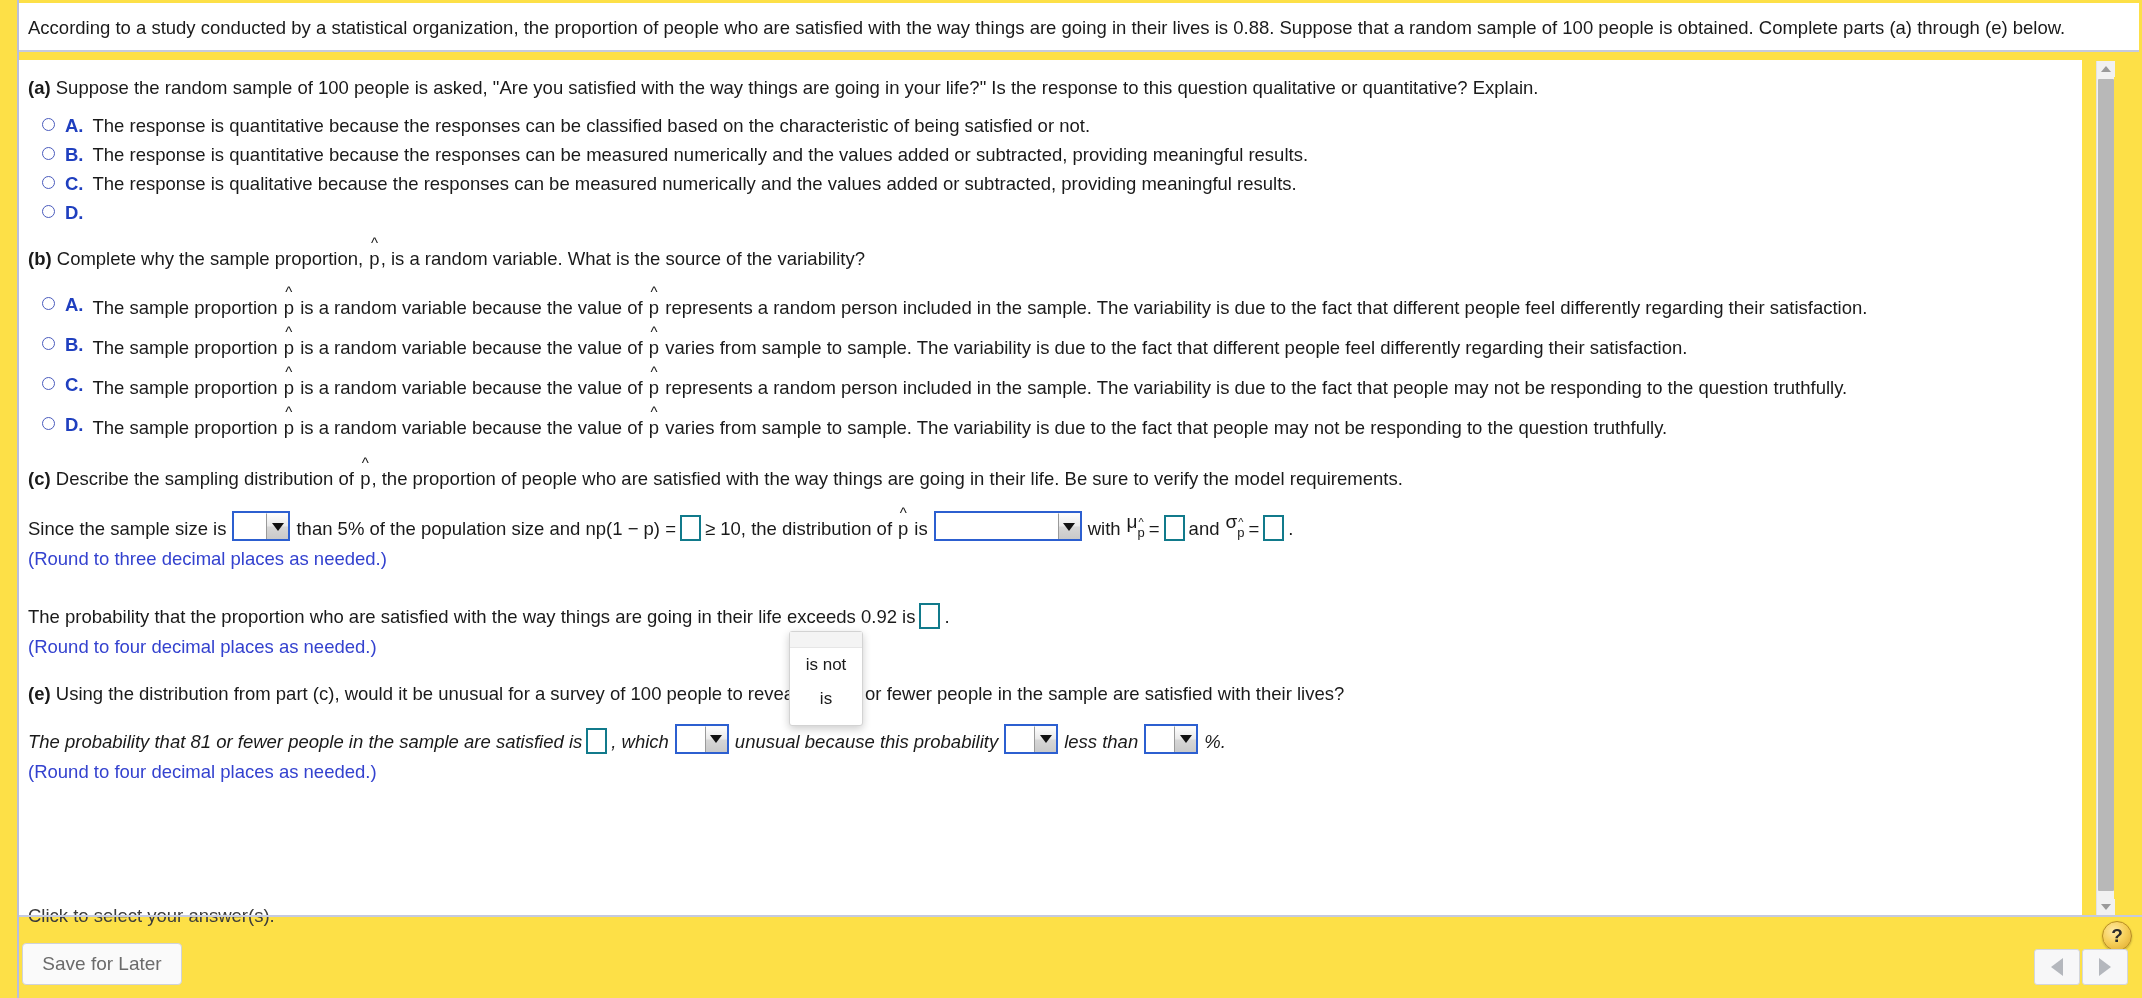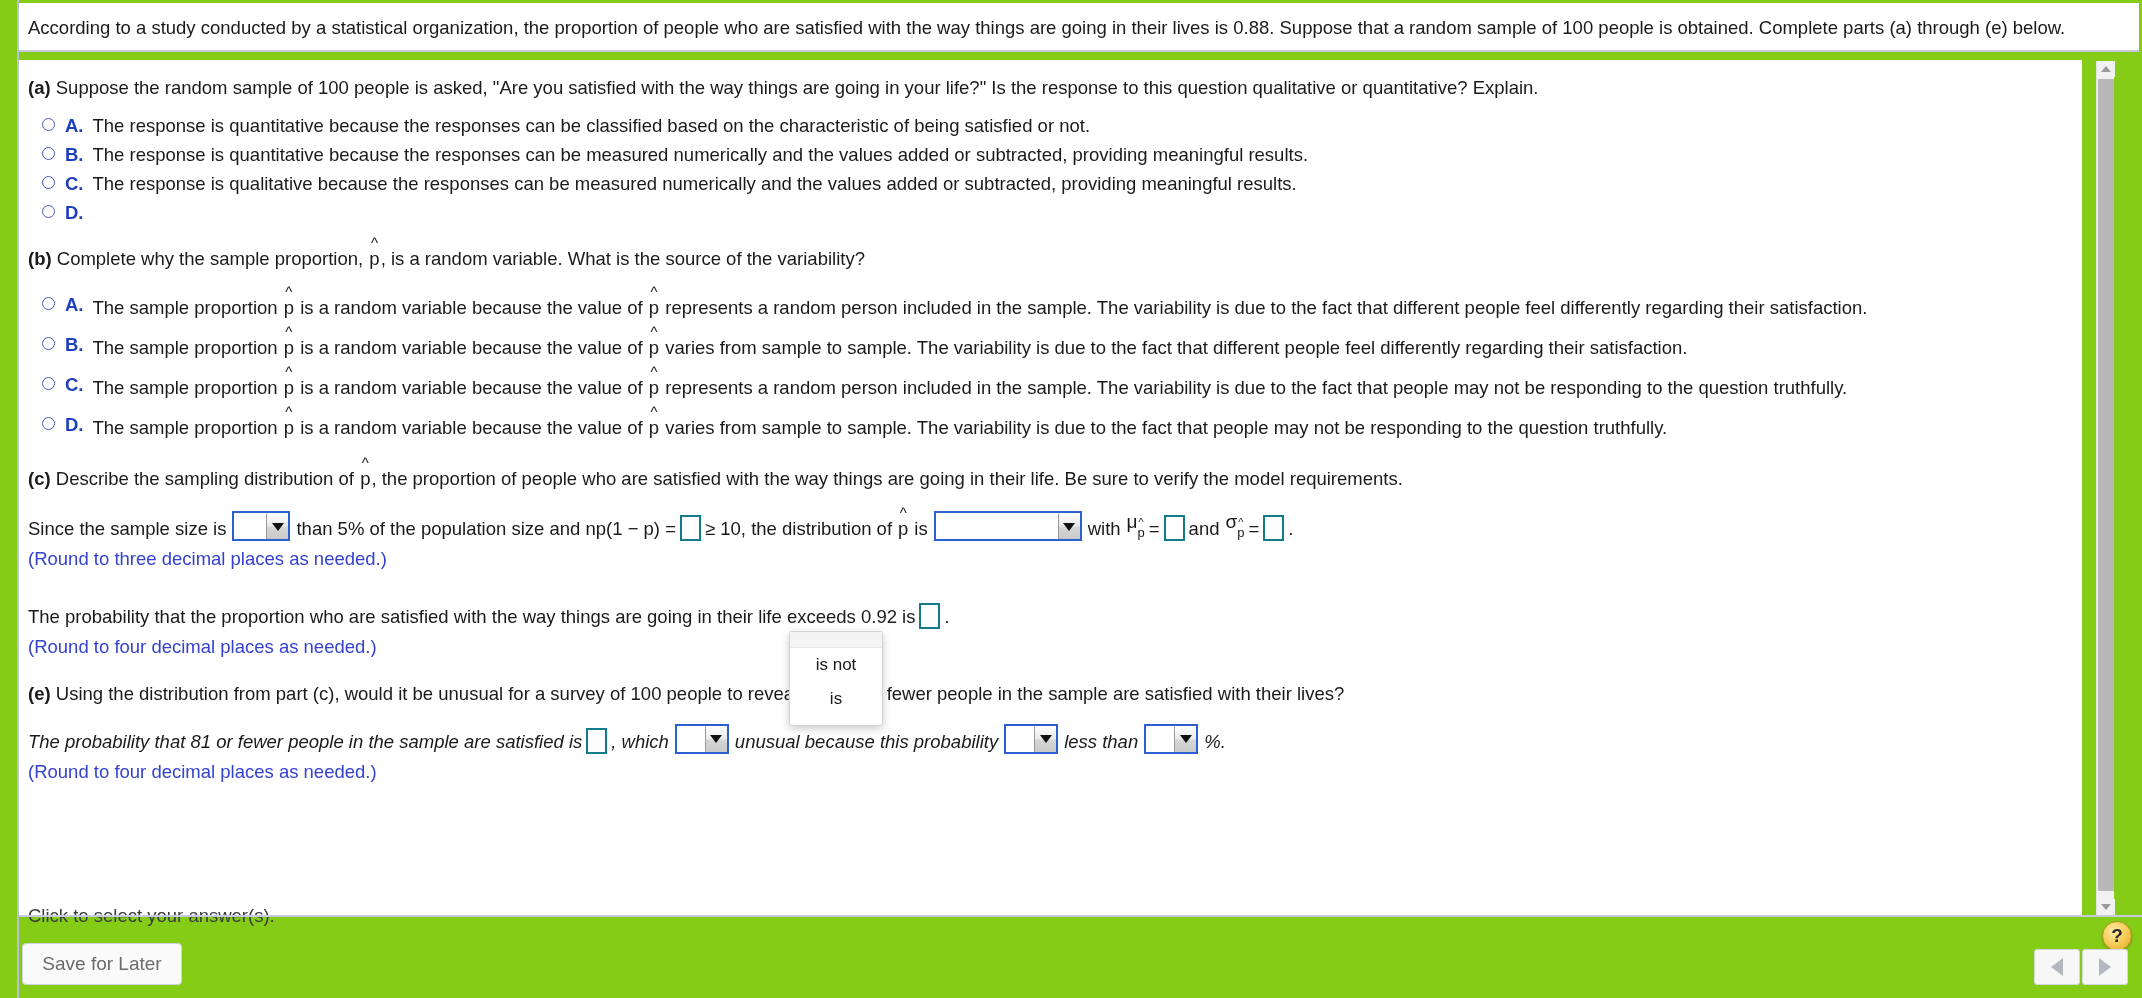--- a/index.html
+++ b/index.html
@@ -13,21 +13,21 @@
     position: relative;
     overflow: hidden;
     font-size: 18.5px;
     color: #1a1a1a;
   }
 
   
   #app {
     position: absolute;
     inset: 0;
-    background: #84cc16;
+    background: #fde047;
   }
   .left-rail {
     position: absolute;
     left: 17px; top: 0; bottom: 0;
     width: 2px;
     background: #b9bedd;
   }
 
   
   .statement {
@@ -178,21 +178,21 @@
     transform: translateX(-50%);
     top: -8px;
     font-size: 11px;
     line-height: 1;
   }
 
   
   .dd-menu {
     position: absolute;
     left: 789px; top: 631px;
-    width: 94px;
+    width: 74px;
     background: #ffffff;
     border: 1px solid #d3d3d3;
     border-radius: 3px;
     box-shadow: 0 3px 9px rgba(0,0,0,0.20);
     padding: 0 0 9px 0;
     z-index: 60;
     font-size: 17px;
   }
   .dd-menu .menu-top {
     height: 16px;

